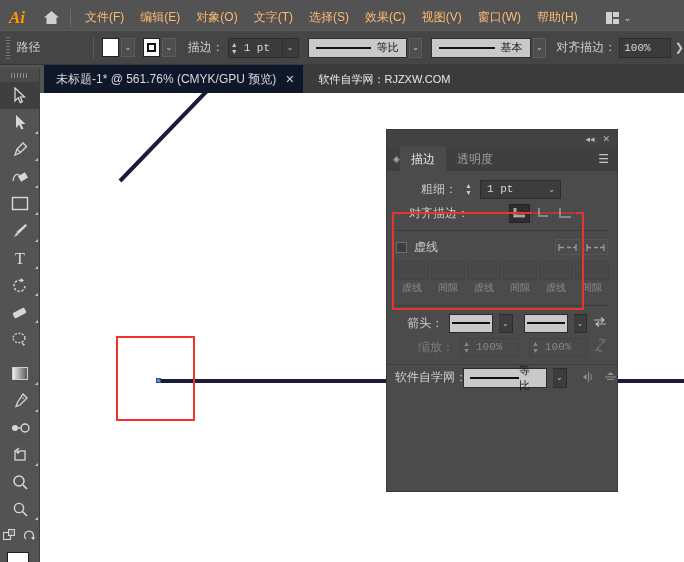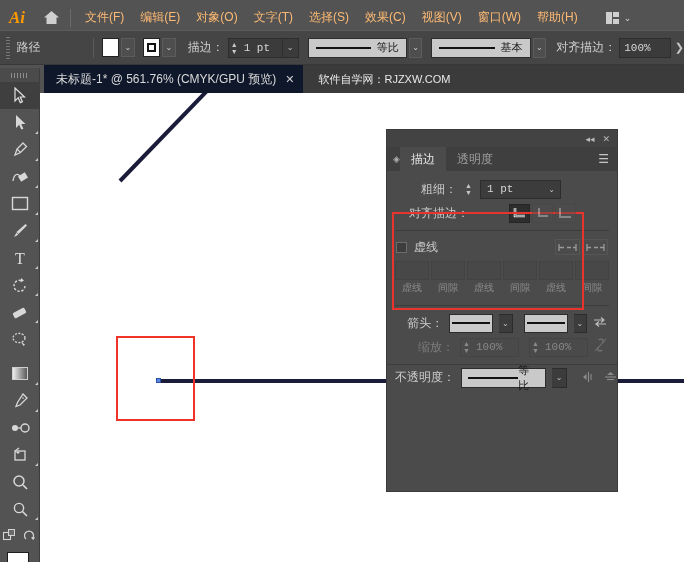--- a/index.html
+++ b/index.html
@@ -639,21 +639,21 @@
           <svg width="13" height="14" viewBox="0 0 13 14">
               <path d="M5 2 A2.6 2.6 0 0 1 9 2 L9 5" fill="none" stroke="#9a9a9a" stroke-width="1.3"></path>
               <path d="M4 9 L4 12 A2.6 2.6 0 0 0 8 12" fill="none" stroke="#9a9a9a" stroke-width="1.3"></path>
               <path d="M1 13 L12 1" stroke="#9a9a9a" stroke-width="1.1"></path>
             </svg>
         </span>
       </div>
 
 
       <div class="profile-row">
-        <span class="plabel" style="width:62px;">不透明度：</span>
+        <span class="plabel" style="width:62px;">软件自学网：</span>
         <span class="profile-sel">
           <span class="pbar"></span>
           <span class="ptxt">等比</span>
         </span>
         <span class="arrow-drop" style="height:20px;">⌄</span>
         <span class="prof-icons">
           <span>
             <svg width="13" height="12" viewBox="0 0 13 12">
                 <path d="M6.5 1 L6.5 11" stroke="#8d8d8d" stroke-width="1.1"></path>
                 <path d="M4.5 3 L1 6 L4.5 9 Z" fill="#8d8d8d"></path>

